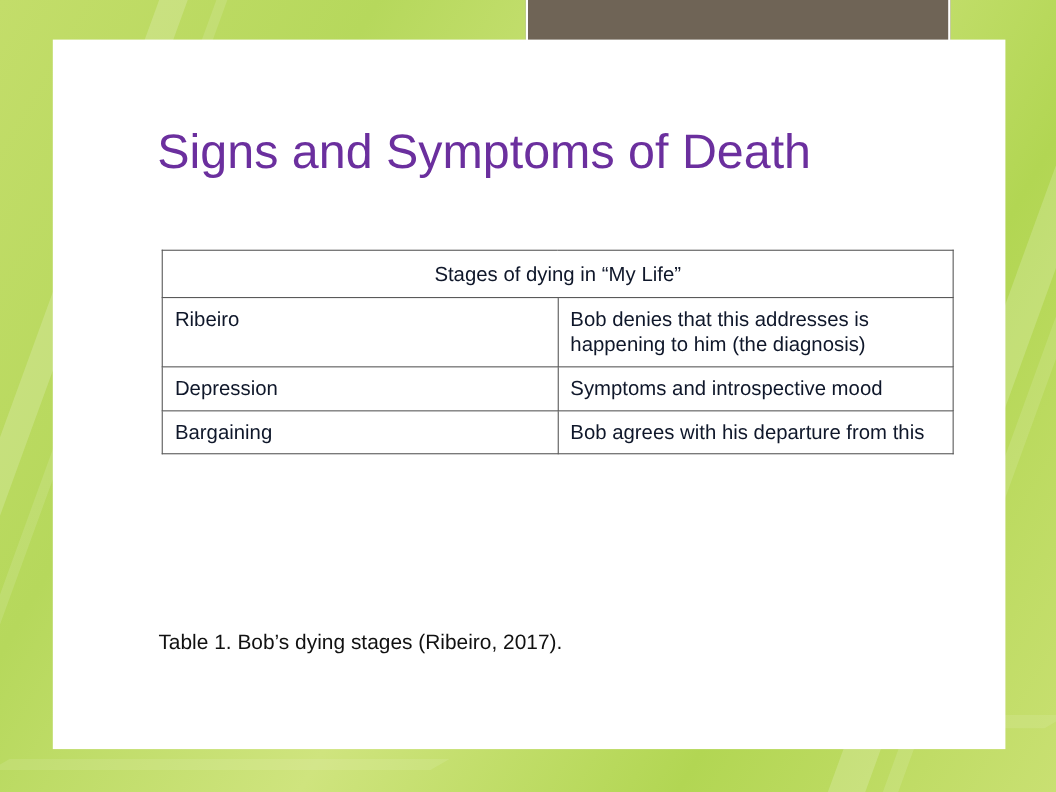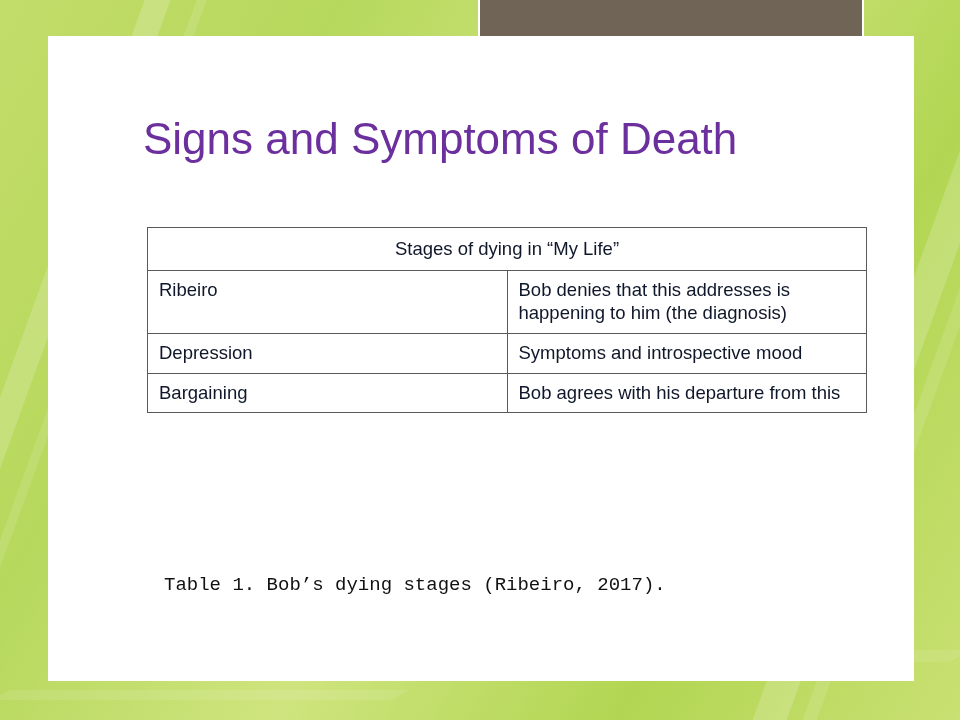--- a/index.html
+++ b/index.html
@@ -96,25 +96,24 @@
     text-align: center;
     padding-top: 9px;
     padding-bottom: 9px;
   }
   table.stages td.term {
     width: 216px;
   }
 
   .caption {
     position: absolute;
-    left: 116px;
+    left: 96px;
     top: 538px;
     font-size: 19px;
     color: #111111;
-    font-family: Liberation Mono, monospace;
   }
 </style>
 </head>
 <body>
 
 <div class="slide">
 
   <div class="bg-streak s1"></div>
   <div class="bg-streak s2"></div>
   <div class="bg-streak s3"></div>

